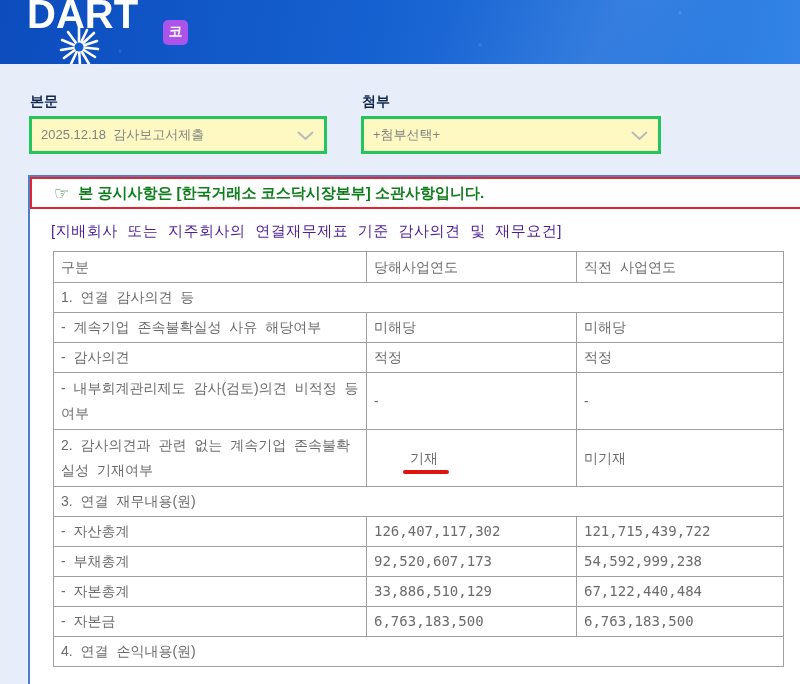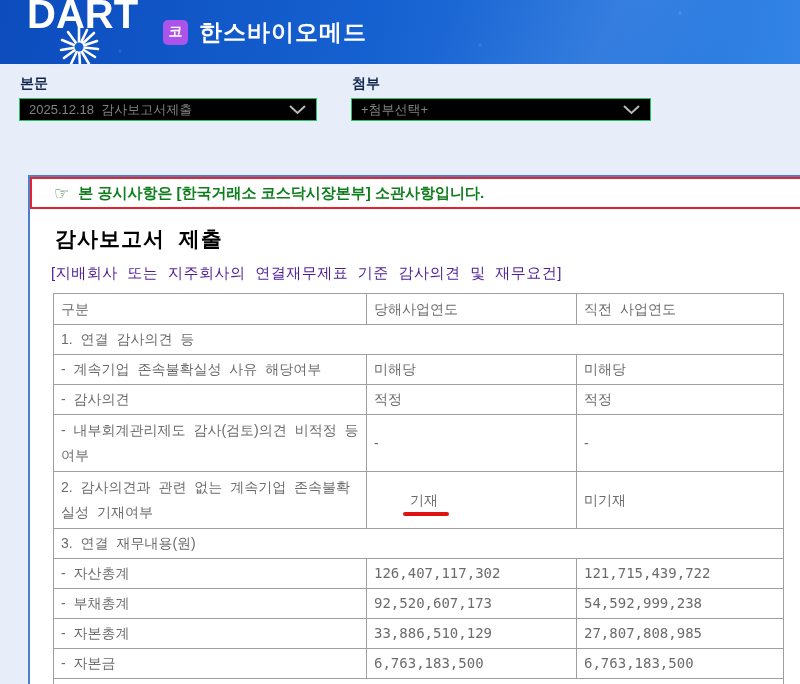--- a/index.html
+++ b/index.html
@@ -34,26 +34,26 @@
   .badge {
     margin-left:25px; min-width:25px; height:25px; padding:0 5px;
     background:#ab53ea; color:#fff; border-radius:5px;
     display:flex; align-items:center; justify-content:center;
     font-size:14px; font-weight:bold; position:relative;
   }
   .company { margin-left:11px; color:#fff; font-size:23px; font-weight:bold; letter-spacing:1px; position:relative; }
 
   
   .filters { position:absolute; top:64px; left:0; width:800px; height:111px; }
-  .fgroup { position:absolute; top:11px; }
+  .fgroup { position:absolute; top:29px;margin-left:10px; }
   .fgroup.g1 { left:19px; }
   .fgroup.g2 { left:351px; }
   .flabel { font-size:14px; font-weight:bold; color:#10244d; margin-bottom:5px; margin-left:1px; }
   .selectbox {
-    width:298px; height:23px; background:#000000; border:1px solid #22c55e;
+    width:298px; height:38px; background:#fef9c3; border:3px solid #22c55e;
     display:flex; align-items:center; justify-content:space-between;
     padding:0 9px; font-size:13px; color:#828282; cursor:pointer;
   }
   .g2 .selectbox { width:300px; }
   .selectbox .val { white-space:pre; overflow:hidden; }
 
   
   .document {
     position:absolute; top:175px; left:28px; width:772px; height:509px;
     background:#fff; border-left:2px solid #4d7ecb; border-top:2px solid #4d7ecb;
@@ -112,21 +112,20 @@
         <line x1="23" y1="23" x2="15" y2="40"></line>
         <line x1="23" y1="23" x2="8" y2="34"></line>
         <line x1="23" y1="23" x2="5" y2="26"></line>
         <line x1="23" y1="23" x2="6" y2="16"></line>
         <line x1="23" y1="23" x2="12" y2="8"></line>
       </g>
       <circle cx="23" cy="23" r="4.5" fill="#1560d0"></circle>
     </svg>
   </div>
   <span class="badge">코</span>
-  <span class="company">한스바이오메드</span>
 </div>
 
 <div class="filters">
   <div class="fgroup g1">
     <div class="flabel">본문</div>
     <div class="selectbox">
       <span class="val">2025.12.18  감사보고서제출</span>
       <svg width="19" height="11" viewBox="0 0 19 11">
         <polyline points="2,2 9.5,9 17,2" fill="none" stroke="#b9b9b9" stroke-width="2"></polyline>
       </svg>
@@ -141,21 +140,20 @@
       </svg>
     </div>
   </div>
 </div>
 
 <div class="document">
   <div class="notice">
     <span class="hand">☞</span>
     <span>본 공시사항은 [한국거래소 코스닥시장본부] 소관사항입니다.</span>
   </div>
-  <div class="doc-title">감사보고서 제출</div>
   <div class="doc-subtitle">[지배회사 또는 지주회사의 연결재무제표 기준 감사의견 및 재무요건]</div>
   <table>
     <colgroup>
       <col style="width:313px">
         <col style="width:210px">
         <col style="width:207px">
     </colgroup>
     <thead>
       <tr>
         <th>구분</th>
@@ -196,21 +194,21 @@
           <td class="num">121,715,439,722</td>
         </tr>
         <tr class="h1">
           <td>- 부채총계</td>
           <td class="num">92,520,607,173</td>
           <td class="num">54,592,999,238</td>
         </tr>
         <tr class="h1">
           <td>- 자본총계</td>
           <td class="num">33,886,510,129</td>
-          <td class="num">27,807,808,985</td>
+          <td class="num">67,122,440,484</td>
         </tr>
         <tr class="h1">
           <td>- 자본금</td>
           <td class="num">6,763,183,500</td>
           <td class="num">6,763,183,500</td>
         </tr>
         <tr class="h1">
           <td colspan="3">4. 연결 손익내용(원)</td>
         </tr>
       </tbody>

